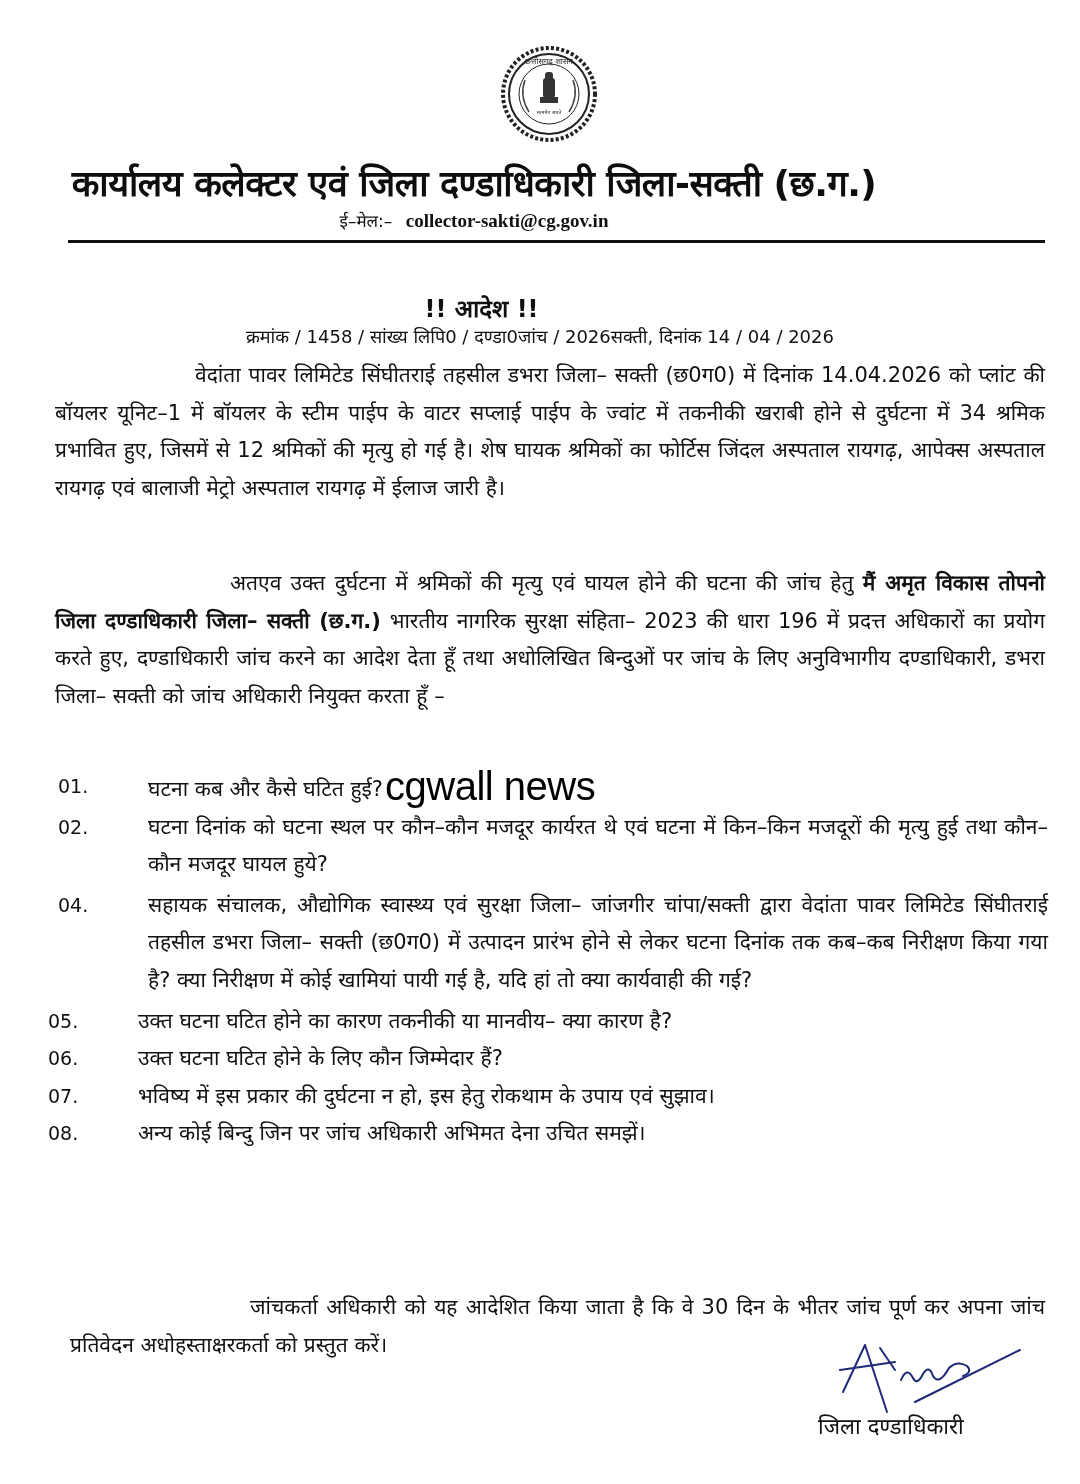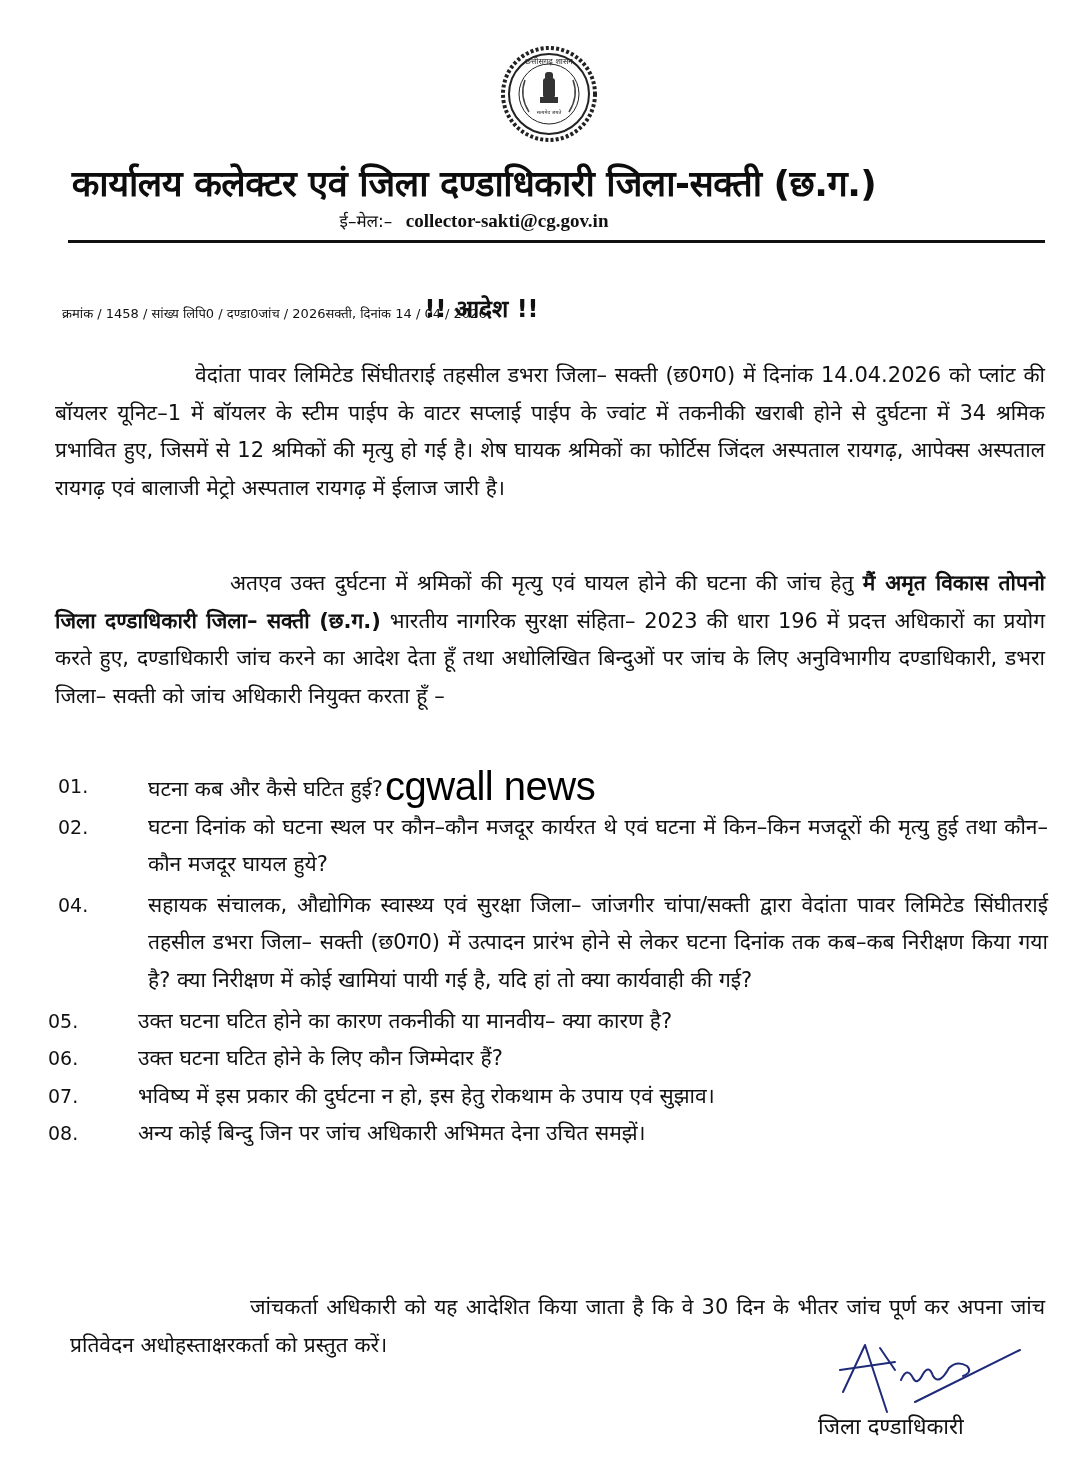--- a/index.html
+++ b/index.html
@@ -7,21 +7,21 @@
          font-family:"DejaVu Sans", "Liberation Sans", sans-serif; color:#111; }
   .emblem { position:absolute; left:499px; top:40px; width:100px; height:112px; }
   .office-title { position:absolute; left:0; width:948px; top:158px; text-align:center;
          font-size:36px; font-weight:bold; letter-spacing:-0.5px; color:#0d0d0d; }
   .email-line { position:absolute; left:0; width:948px; top:209px; text-align:center; font-size:17px; }
   .email-line .lbl { margin-right:8px; }
   .email-line .addr { font-family:"Liberation Serif", serif; font-weight:bold; font-size:19px; }
   .header-rule { position:absolute; left:68px; width:977px; top:240px; height:3px; background:#111; }
   .order-heading { position:absolute; left:0; width:963px; top:264px; text-align:center;
          font-size:24px; font-weight:bold;margin-top:27px; }
-  .ref-line { position:absolute; top:304px; left:62px; right:62px; font-size:13px; display:flex; justify-content:flex-start; }
+  .ref-line { position:absolute; top:324px; left:62px; right:62px; font-size:18px; display:flex; justify-content:center; }
   .para { position:absolute; left:55px; width:990px; font-size:21px; line-height:37.6px; text-align:justify; text-align-last:left; }
   .para .indent { display:inline-block; width:140px; }
   .p1 { top:357px; }
   .p2 { top:565px; }
   .p2 .indent { width:175px; }
   .bold { font-weight:bold; }
   .list { position:absolute; left:58px; width:990px; top:768px; font-size:21px; }
   .li { display:flex; line-height:37.6px;gap:40px; }
   .li .num { width:50px; flex:none; font-size:19px; }
   .li .txt { flex:1; text-align:justify; text-align-last:left; }

